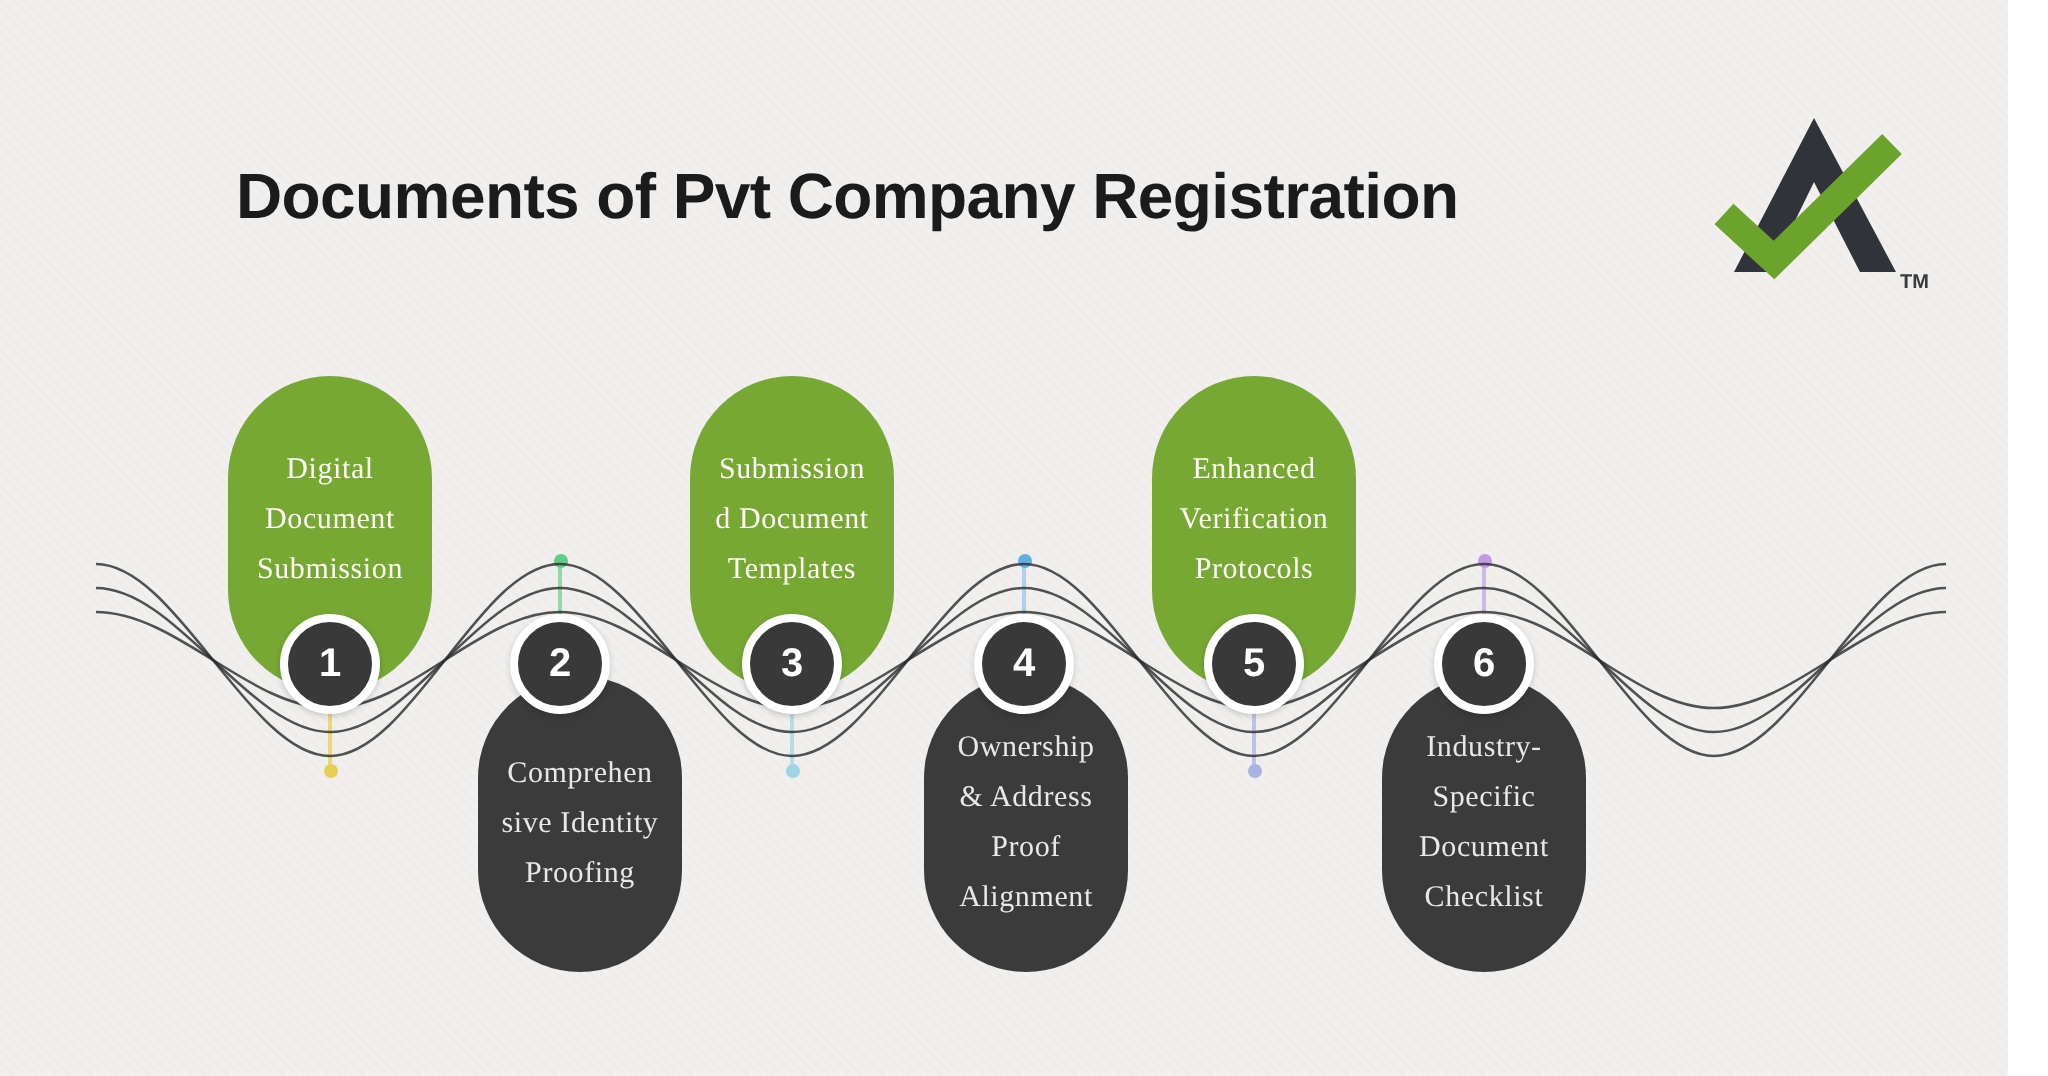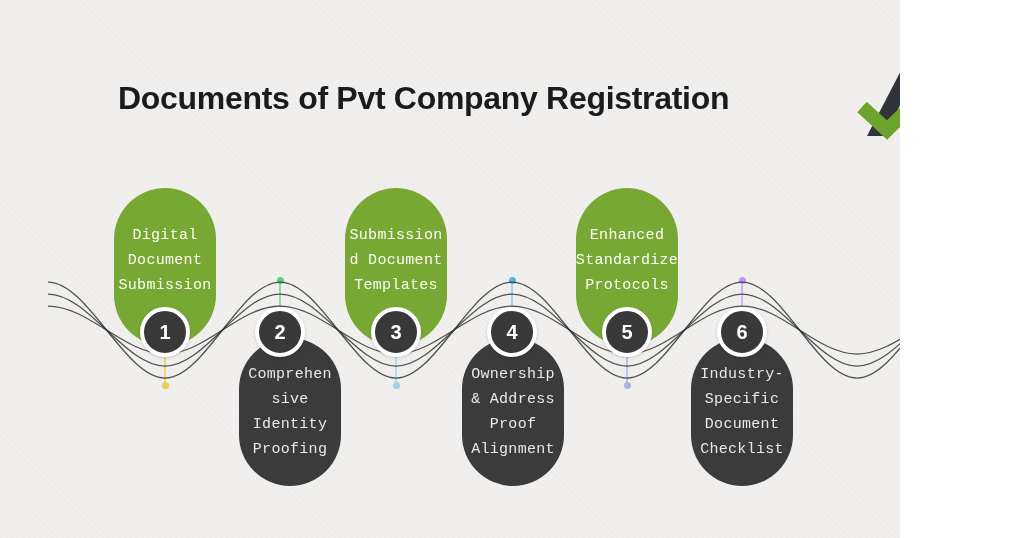--- a/index.html
+++ b/index.html
@@ -1,18 +1,18 @@
 <!DOCTYPE html>
 <html><head>
 <meta charset="utf-8">
 <style>
   html,body{margin:0;padding:0;}
   body{font-family:"DejaVu Sans","Liberation Sans",sans-serif;}
   .canvas{
-    position:relative;width:900px;height:538px;overflow:hidden;
+    position:relative;width:1004px;height:538px;overflow:hidden;
     background-color:#f1f0ee;
     background-image:repeating-linear-gradient(45deg, rgba(0,0,0,0.010) 0 2px, rgba(255,255,255,0.012) 2px 4px);
   }
   .title{
     position:absolute;left:118px;top:80px;width:760px;
     font-family:"Liberation Sans","DejaVu Sans",sans-serif;
     font-size:32px;font-weight:bold;letter-spacing:-0.3px;color:#1b1b1b;
   }
   .logo{position:absolute;left:853px;top:56px;width:118px;height:98px;}
   
@@ -20,21 +20,21 @@
   .waves path{fill:none;stroke:#2d2d2d;stroke-width:1.25;opacity:0.82;}
   
   .bubble{
     position:absolute;width:102px;display:flex;align-items:center;justify-content:center;
     text-align:center;z-index:3;border-radius:51px;
   }
   .bubble-green{height:158px;top:188px;background:#77a833;color:#fdfdf6;padding-bottom:14px;box-sizing:border-box;}
   .bubble-dark{height:148px;top:338px;background:#3b3b3b;color:#e8e8e5;}
   .bubble-label{
     white-space:pre-line;font-size:15px;line-height:25px;letter-spacing:0.3px;
-    font-family:Liberation Mono, monospace;
+    font-family:Liberation Serif, serif;
   }
   .num-circle{
     position:absolute;top:307px;width:42px;height:42px;border-radius:50%;
     background:#393939;border:4px solid #ffffff;z-index:4;
     display:flex;align-items:center;justify-content:center;
     color:#ffffff;font-size:20px;font-weight:bold;
     box-shadow:0 1px 3px rgba(0,0,0,0.18);
     font-family:"Liberation Sans","DejaVu Sans",sans-serif;
   }
   .connector{position:absolute;width:2px;z-index:1;}
@@ -116,21 +116,21 @@
       <span class="dot" style="background-color: rgb(95, 176, 224);"></span>
     </div>
     <div class="num-circle" style="left:487px">
       <span>4</span>
     </div>
   </div>
 
   <div>
     <div class="bubble bubble-green" style="left:576px">
       <div class="bubble-label">Enhanced
-Standardize
+Verification
 Protocols</div>
     </div>
     <div class="connector down" style="left: 626px; background-color: rgb(188, 195, 230);">
       <span class="dot" style="background-color: rgb(169, 178, 224);"></span>
     </div>
     <div class="num-circle" style="left:602px">
       <span>5</span>
     </div>
   </div>
 

